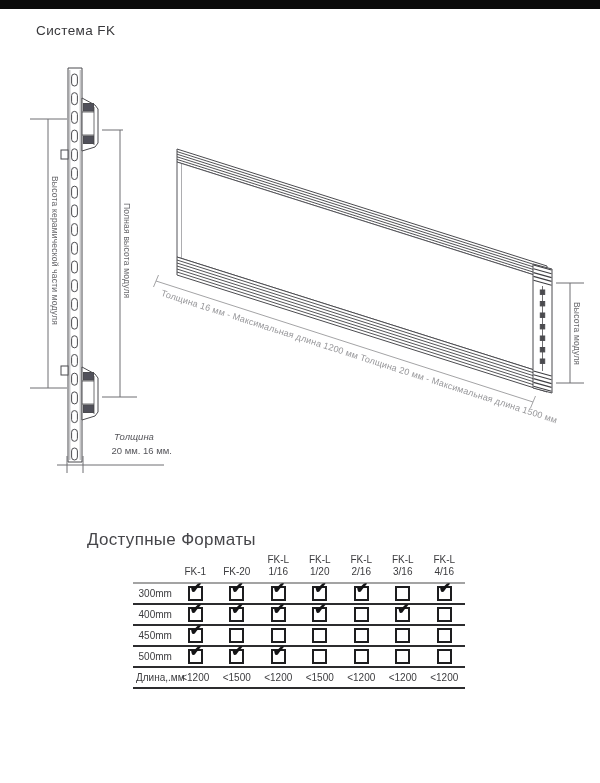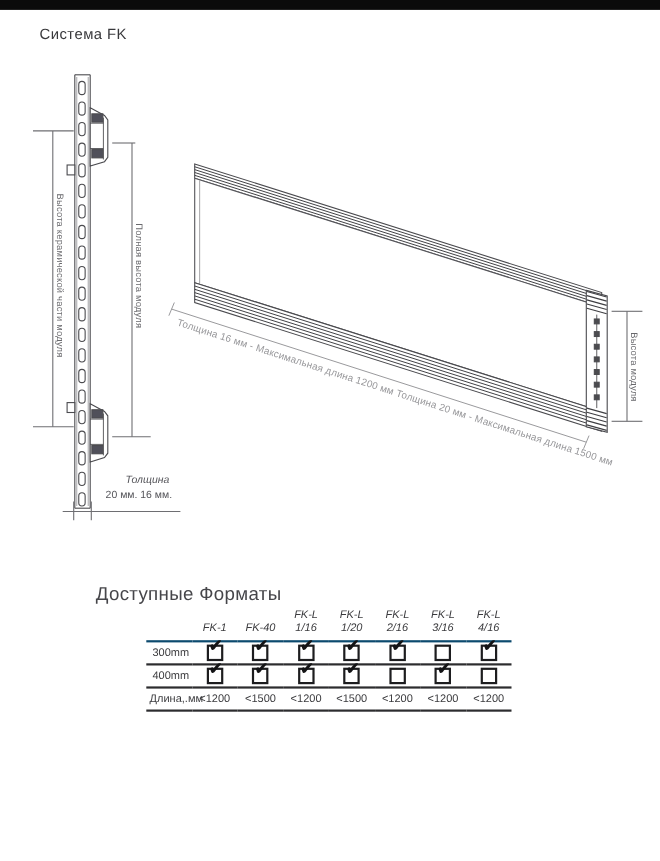--- a/index.html
+++ b/index.html
@@ -7,31 +7,31 @@
         font-family:"Liberation Sans",sans-serif;color:#3b3b3e;}
   #topbar{position:absolute;left:0;top:0;width:600px;height:9px;background:#0b0b0b;}
   .abs{position:absolute;}
   #title{left:36px;top:23px;font-size:13.5px;letter-spacing:.4px;color:#38383b;}
   .vlabel{font-size:8.5px;color:#68686c;white-space:nowrap;transform:rotate(90deg);
           transform-origin:0 0;letter-spacing:.2px;}
   #lbl-ceramic{left:60px;top:176px;}
   #lbl-full{left:132px;top:203px;}
   #lbl-modh{left:582px;top:302px;}
   #lbl-thick{left:102px;top:431px;width:64px;text-align:center;font-size:9.5px;color:#55555a;font-style:italic;}
-  #lbl-thickv{left:96px;top:445px;width:76px;text-align:left;font-size:9.5px;color:#55555a;}
+  #lbl-thickv{left:96px;top:445px;width:76px;text-align:right;font-size:9.5px;color:#55555a;}
   #note{left:163px;top:288px;font-size:9px;color:#97979a;white-space:nowrap;
         transform:rotate(17.9deg);transform-origin:0 0;letter-spacing:.15px;}
   #fmt-title{left:87px;top:530px;font-size:17px;color:#46464a;letter-spacing:.3px;}
   svg{position:absolute;left:0;top:0;}
   
   .fmt-table{position:absolute;left:133px;top:551px;border-collapse:collapse;
              table-layout:fixed;width:332px;font-size:10px;color:#3b3b3e;}
   .fmt-table td{padding:0;height:19px;border-bottom:2px solid #2c2c2e;text-align:center;vertical-align:middle;}
-  .fmt-table tr.hdr td{height:27px;border-bottom:2px solid #0c4a6e;vertical-align:bottom;
-                       padding-bottom:4px;white-space:pre-line;line-height:1.18;font-style:italic;}
+  .fmt-table tr.hdr td{height:27px;border-bottom:2px solid #a3a3a3;vertical-align:bottom;
+                       padding-bottom:4px;white-space:pre-line;line-height:1.18;}
   .fmt-table tr.last td{border-bottom:3px solid #2c2c2e;}
   .fmt-table td.rlab{text-align:center;padding-left:3px;}
   .cb{width:11px;height:11px;border:2px solid #1d1d1f;margin:0 auto;position:relative;}
   .cb .mark{position:absolute;left:0px;top:-8px;font-size:15px;line-height:1;
             color:#131315;font-weight:bold;}
 </style>
 </head>
 <body>
 
 <div id="page">
@@ -168,21 +168,21 @@
   <div id="lbl-thick" class="abs">Толщина</div>
   <div id="lbl-thickv" class="abs">20 мм. 16 мм.</div>
   <div id="note" class="abs">Толщина 16 мм - Максимальная длина 1200 мм Толщина 20 мм - Максимальная длина 1500 мм</div>
 
   <div id="fmt-title" class="abs">Доступные Форматы</div>
   <table class="fmt-table">
       <tbody>
         <tr class="hdr">
           <td></td>
           <td>FK-1</td>
-          <td>FK-40</td>
+          <td>FK-20</td>
           <td>FK-L
 1/16</td>
           <td>FK-L
 1/20</td>
           <td>FK-L
 2/16</td>
           <td>FK-L
 3/16</td>
           <td>FK-L
 4/16</td>
@@ -245,20 +245,76 @@
               <span class="mark">✔</span>
             </div>
           </td>
           <td>
             <div class="cb"></div>
           </td>
           <td>
             <div class="cb">
               <span class="mark">✔</span>
             </div>
+          </td>
+          <td>
+            <div class="cb"></div>
+          </td>
+        </tr>
+        <tr>
+          <td class="rlab">450mm</td>
+          <td>
+            <div class="cb">
+              <span class="mark">✔</span>
+            </div>
+          </td>
+          <td>
+            <div class="cb"></div>
+          </td>
+          <td>
+            <div class="cb"></div>
+          </td>
+          <td>
+            <div class="cb"></div>
+          </td>
+          <td>
+            <div class="cb"></div>
+          </td>
+          <td>
+            <div class="cb"></div>
+          </td>
+          <td>
+            <div class="cb"></div>
+          </td>
+        </tr>
+        <tr>
+          <td class="rlab">500mm</td>
+          <td>
+            <div class="cb">
+              <span class="mark">✔</span>
+            </div>
+          </td>
+          <td>
+            <div class="cb">
+              <span class="mark">✔</span>
+            </div>
+          </td>
+          <td>
+            <div class="cb">
+              <span class="mark">✔</span>
+            </div>
+          </td>
+          <td>
+            <div class="cb"></div>
+          </td>
+          <td>
+            <div class="cb"></div>
+          </td>
+          <td>
+            <div class="cb"></div>
           </td>
           <td>
             <div class="cb"></div>
           </td>
         </tr>
         <tr>
           <td class="rlab">Длина,.мм</td>
           <td>&lt;1200</td>
           <td>&lt;1500</td>
           <td>&lt;1200</td>

